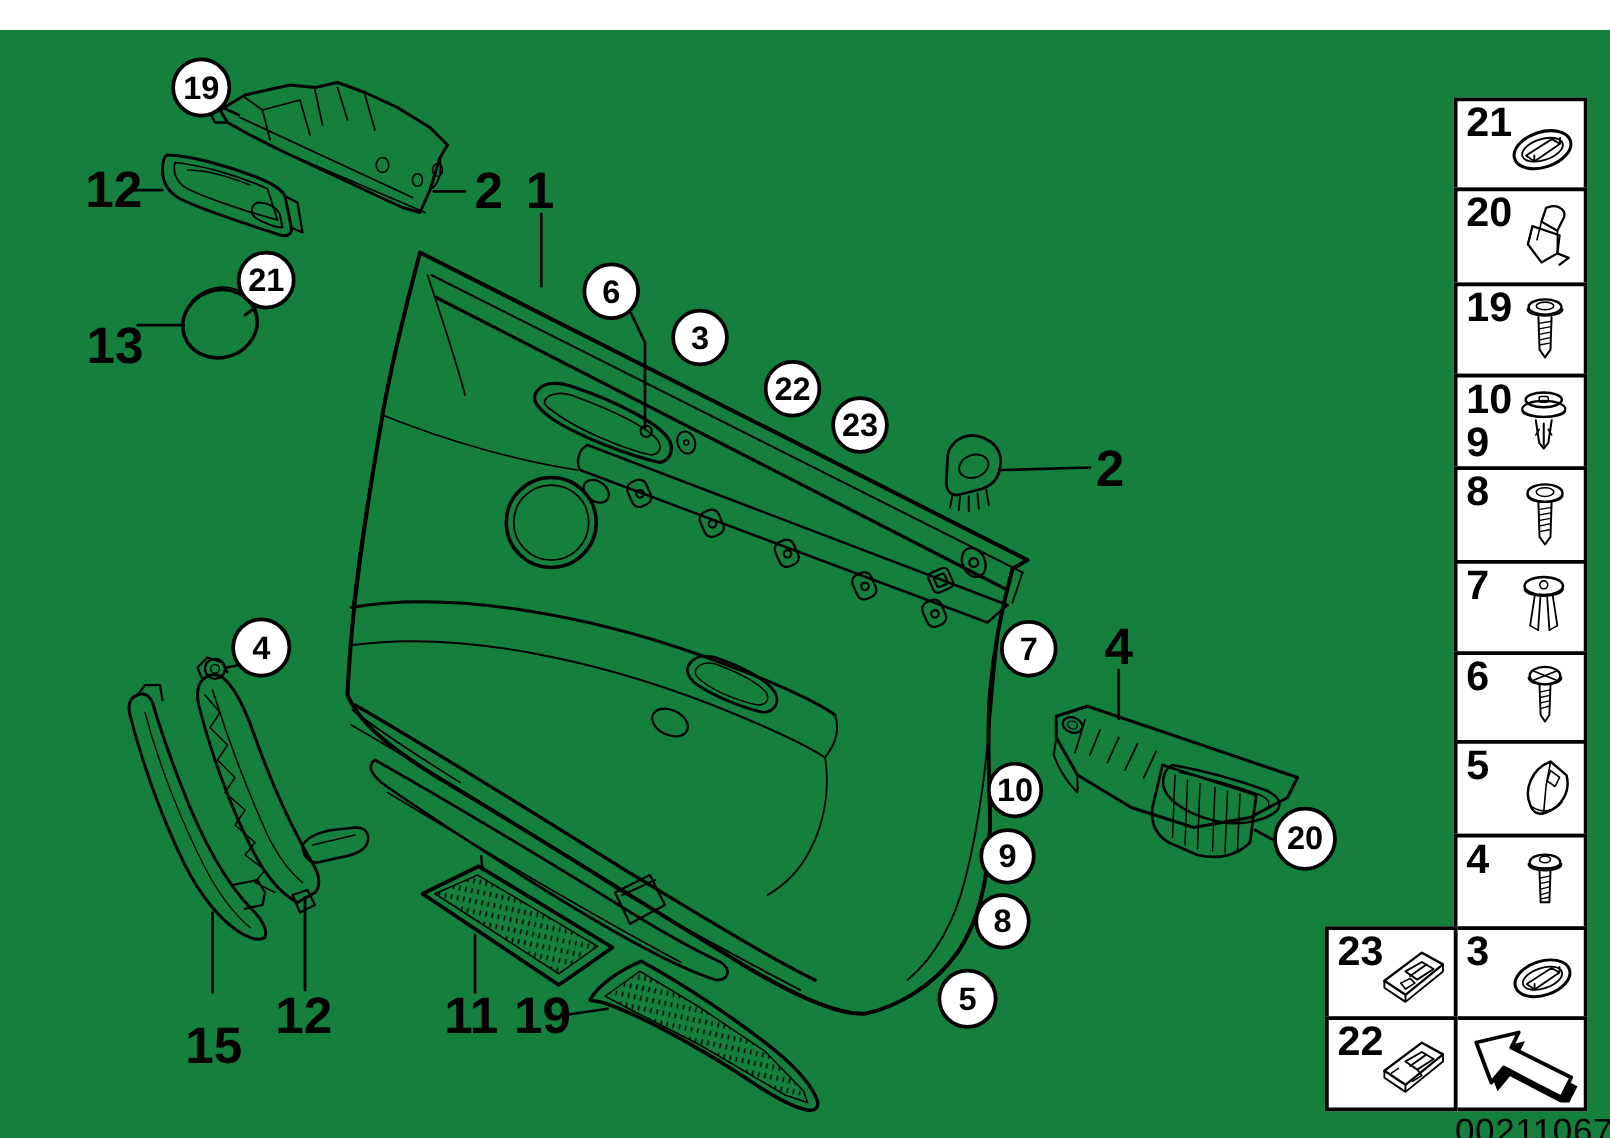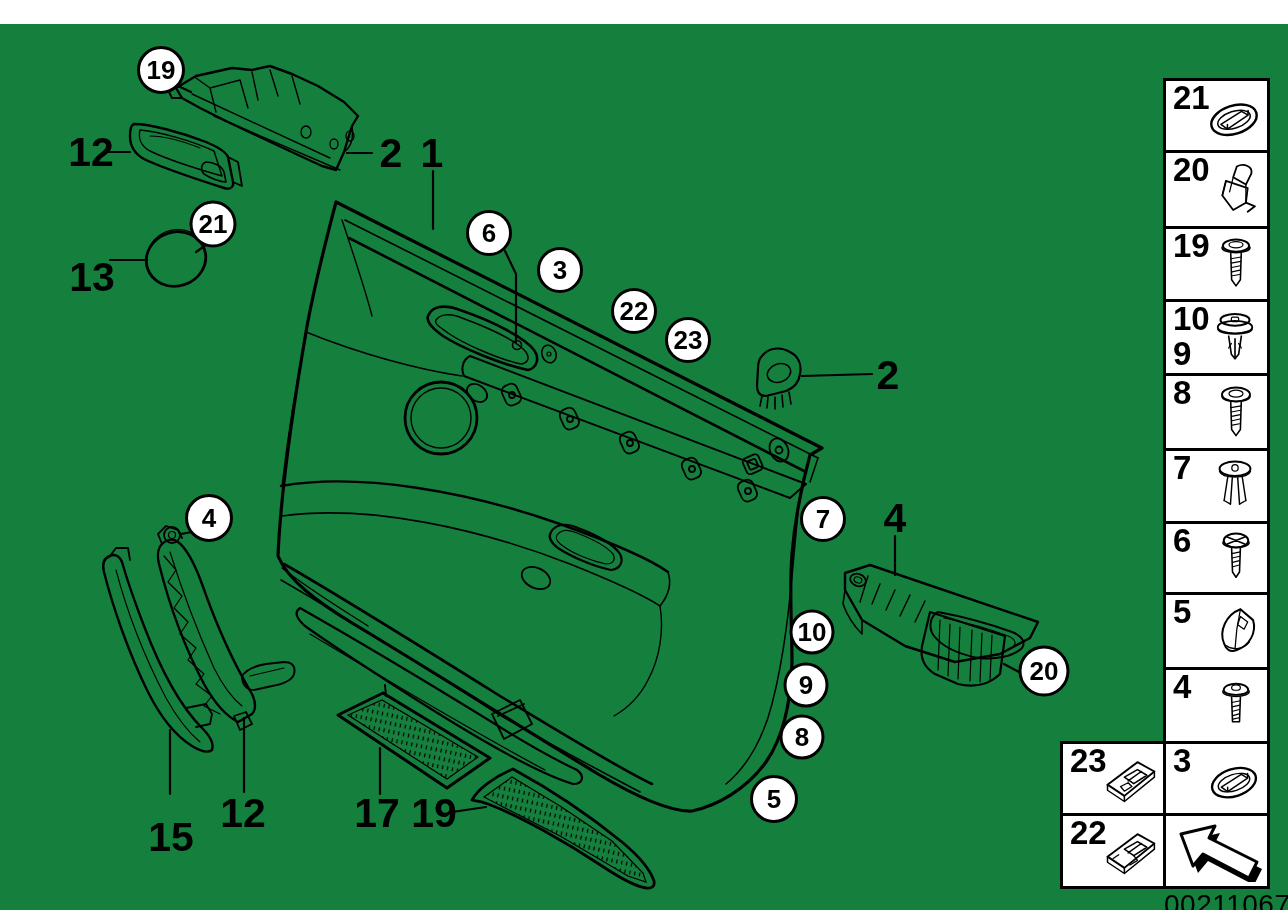--- a/index.html
+++ b/index.html
@@ -203,21 +203,21 @@
   <div class="co" style="left:1044px;top:647px;width:51px;height:51px;">20</div>
 
   <div class="lbl" style="left:91px;top:128px;">12</div>
   <div class="lbl" style="left:92px;top:253px;">13</div>
   <div class="lbl" style="left:391px;top:129px;">2</div>
   <div class="lbl" style="left:432px;top:129px;">1</div>
   <div class="lbl" style="left:888px;top:351px;">2</div>
   <div class="lbl" style="left:895px;top:494px;">4</div>
   <div class="lbl" style="left:171px;top:813px;">15</div>
   <div class="lbl" style="left:243px;top:789px;">12</div>
-  <div class="lbl" style="left:377px;top:789px;">17</div>
+  <div class="lbl" style="left:377px;top:789px;">11</div>
   <div class="lbl" style="left:434px;top:789px;">19</div>
 
   <div class="scell" style="left:1163px;top:54px;width:107px;height:75px;">
     <span class="num">21</span>
     <svg width="60" height="60" viewBox="0 0 64 64">
       <ellipse cx="32" cy="36" rx="25" ry="15" class="ln" stroke-width="2.6" transform="rotate(-18 32 36)"></ellipse>
       <ellipse cx="32" cy="36" rx="18" ry="9" class="ln" stroke-width="1.6" transform="rotate(-18 32 36)"></ellipse>
       <path class="ln" stroke-width="1.6" d="M18,41 L40,27 L47,31 L25,46 Z M25,46 L25,41 M47,31 L47,26"></path>
     </svg>
   </div>

